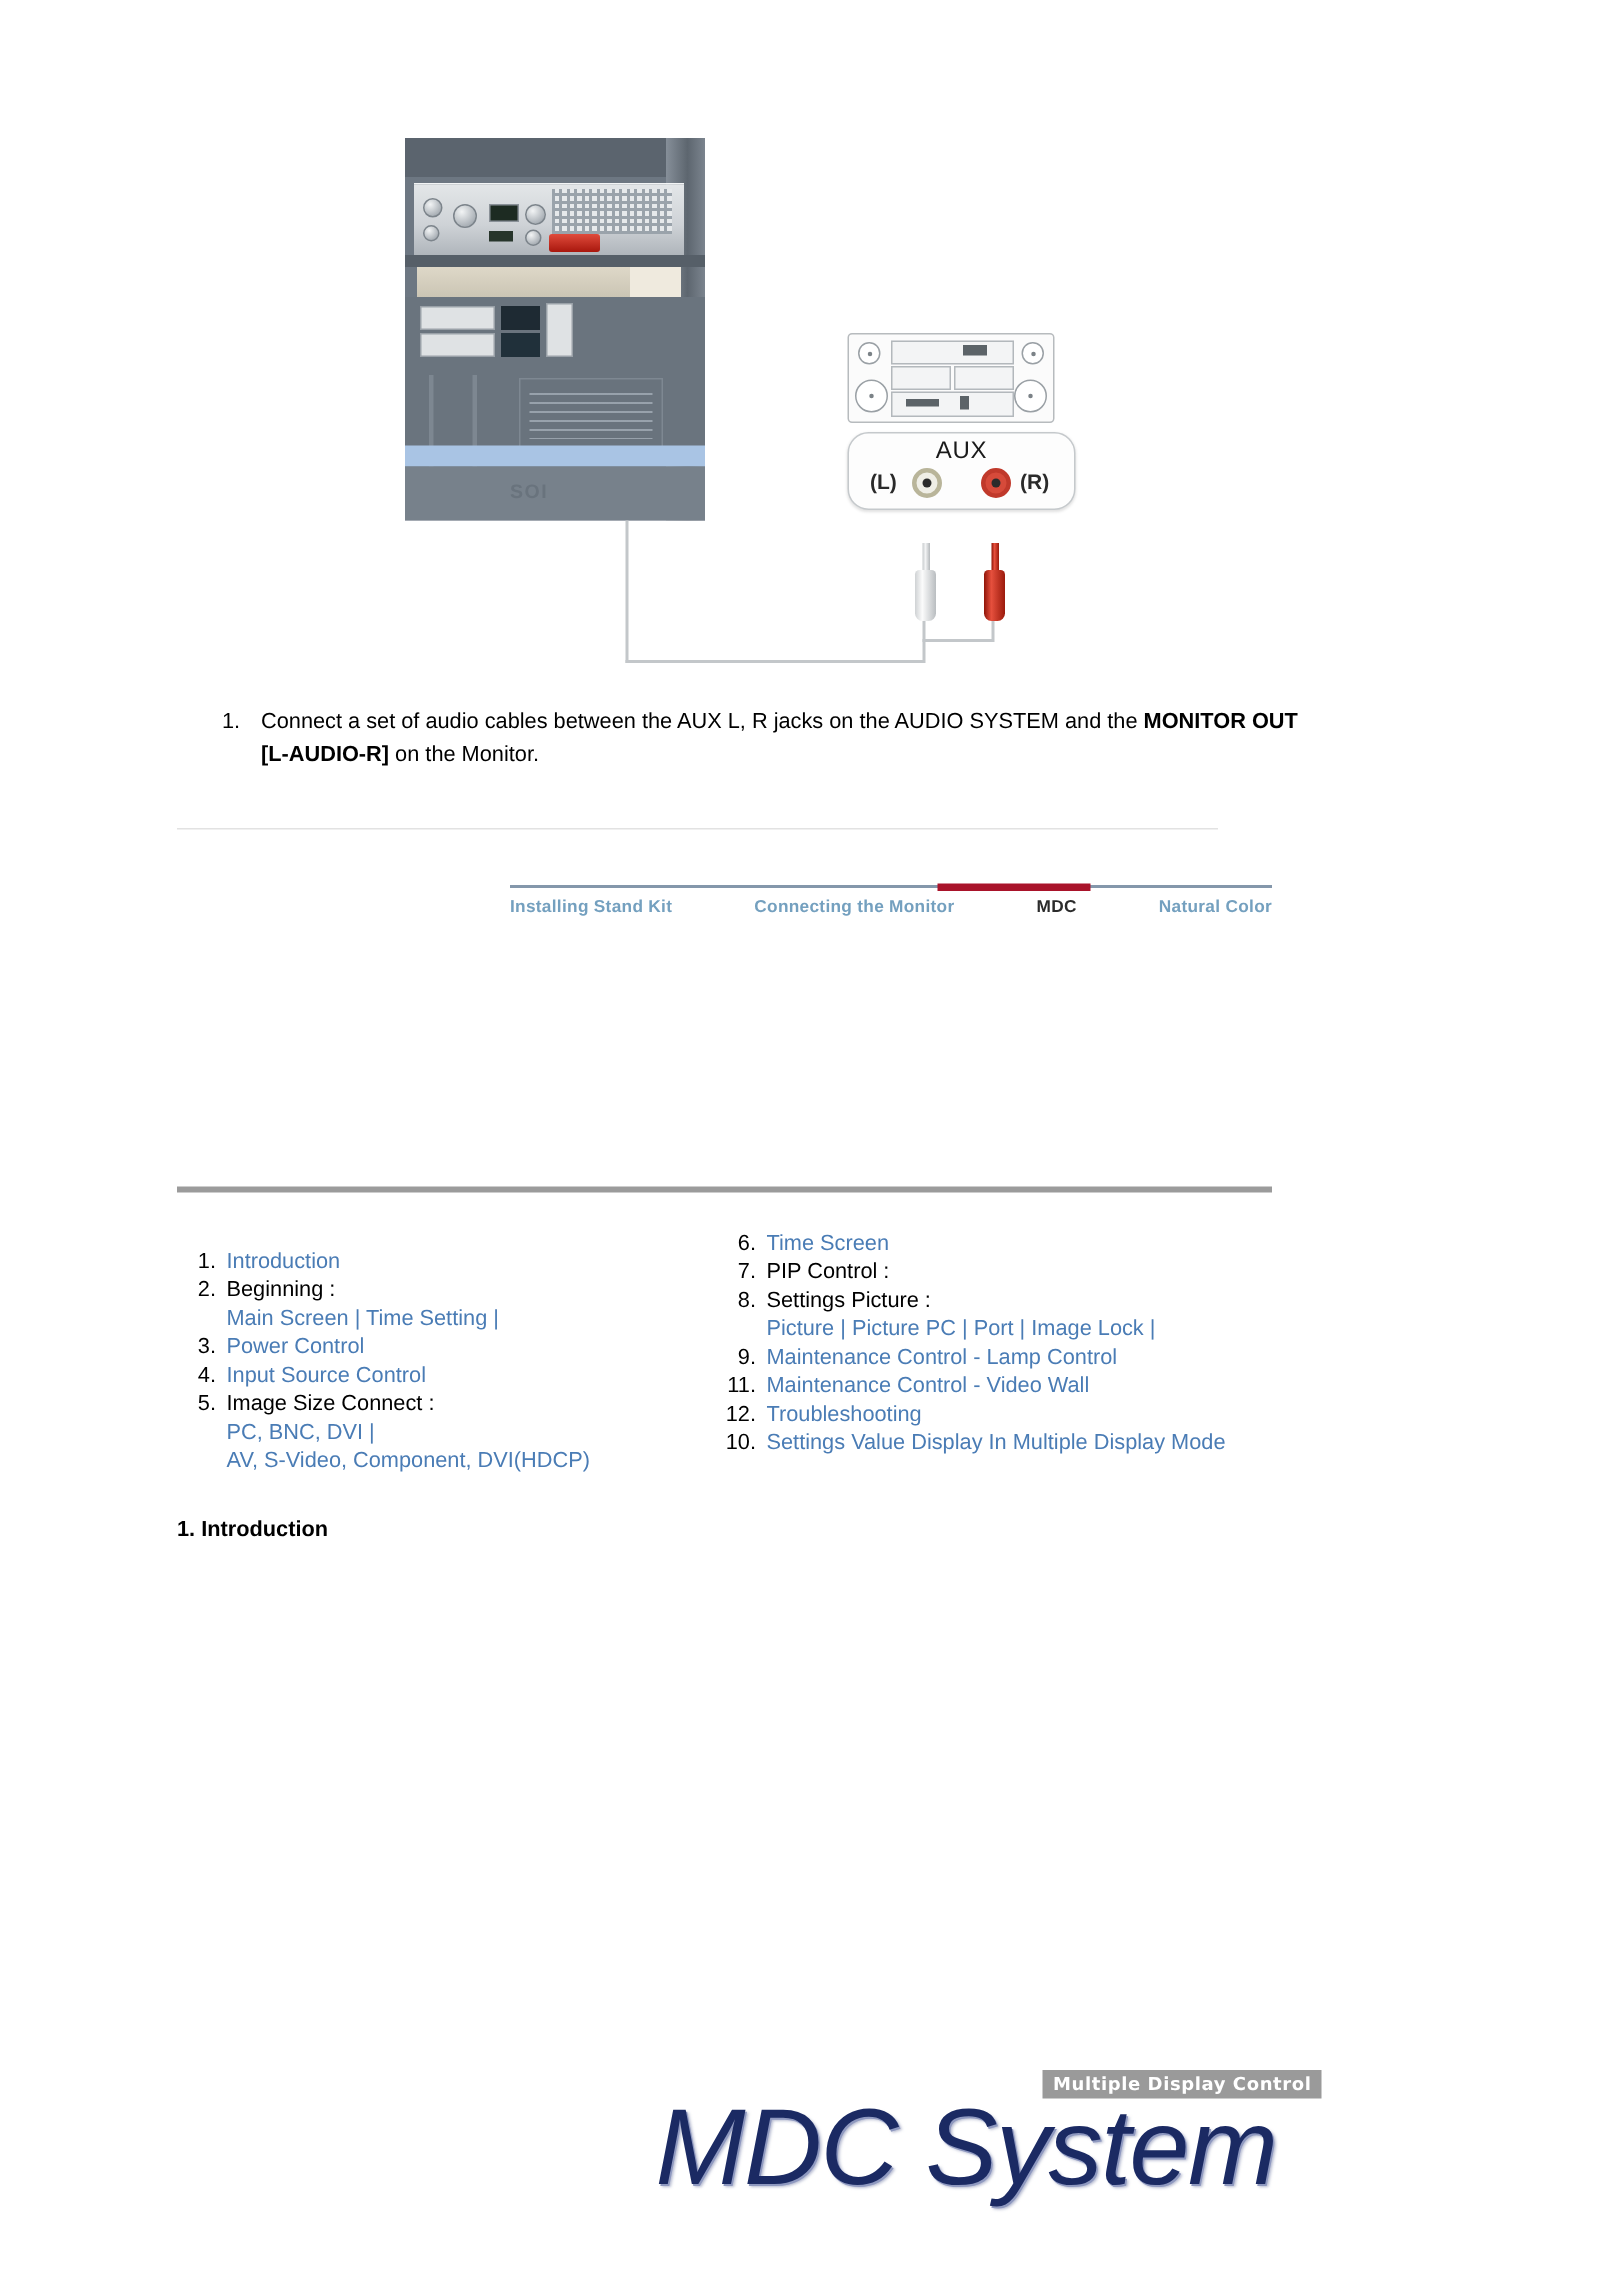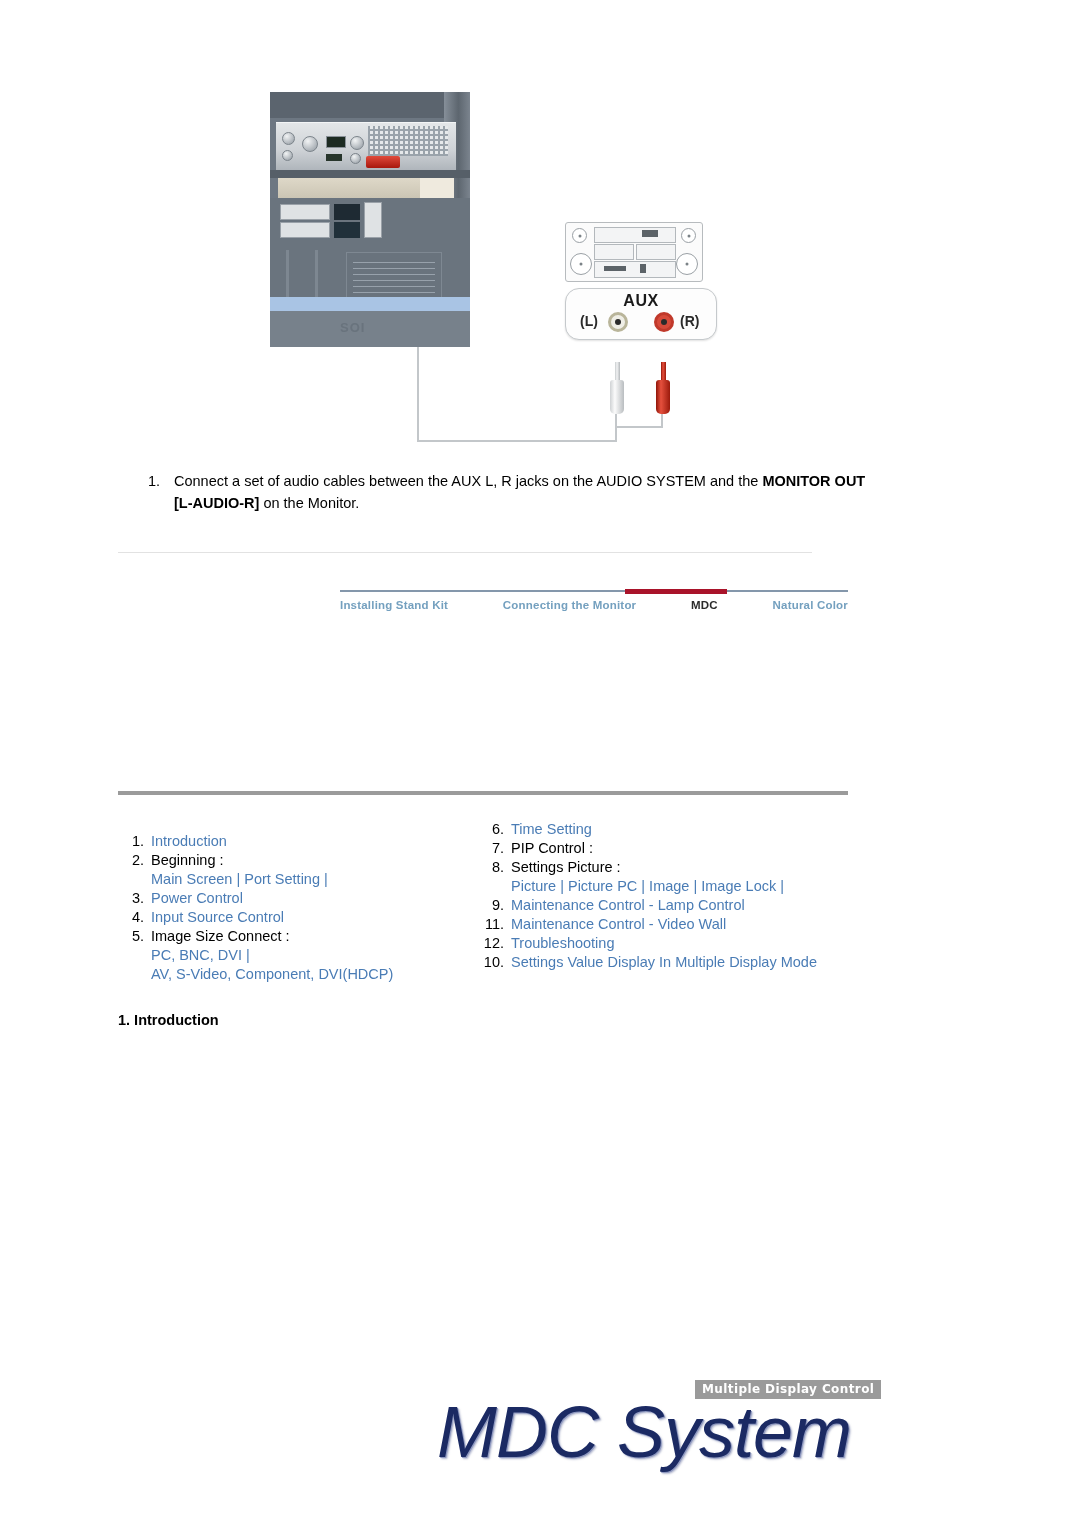--- a/index.html
+++ b/index.html
@@ -160,21 +160,21 @@
   .aux-deck .d2 { left: 38px; top: 43px; width: 22px; height: 5px; }
   .aux-deck .d3 { left: 74px; top: 41px; width: 6px; height: 9px; }
 
   .aux-panel {
     position: absolute; left: 0; top: 66px; width: 150px; height: 50px;
     background: #fdfdfd; border: 1px solid #c5c9cc; border-radius: 14px;
     box-shadow: 0 1px 2px rgba(0,0,0,.12);
   }
   .aux-title {
     position: absolute; left: 0; top: 3px; width: 150px; text-align: center;
-    font-size: 16px; font-weight: bold; color: #1a1a1a; letter-spacing: .5px;
+    font-size: 16px; font-weight: normal; color: #1a1a1a; letter-spacing: .5px;
   }
   .aux-lr {
     position: absolute; top: 24px; font-size: 14px; font-weight: bold; color: #2a2a2a;
   }
   .aux-lr.left  { left: 14px; }
   .aux-lr.right { left: 114px; }
   .jack {
     position: absolute; top: 23px; width: 20px; height: 20px; border-radius: 50%;
   }
   .jack .ring { position:absolute; inset:0; border-radius:50%; border:3px solid #b9b59a; background:#efeee6; }
@@ -392,21 +392,21 @@
 
   <div class="toc-row">
     <span class="toc-num">1.</span>
     <span class="toc-txt lnk">Introduction</span>
   </div>
 
   <div class="toc-row">
     <span class="toc-num">2.</span>
     <span class="toc-txt plain">Beginning :</span>
   </div>
-  <div class="sub"><span>Main Screen</span><span class="sep"> | </span><span>Port Setting</span><span class="sep"> |</span></div>
+  <div class="sub"><span>Main Screen</span><span class="sep"> | </span><span>Time Setting</span><span class="sep"> |</span></div>
 
   <div class="toc-row">
     <span class="toc-num">3.</span>
     <span class="toc-txt lnk">Power Control</span>
   </div>
 
   <div class="toc-row">
     <span class="toc-num">4.</span>
     <span class="toc-txt lnk">Input Source Control</span>
   </div>
@@ -416,33 +416,33 @@
     <span class="toc-txt plain">Image Size Connect :</span>
   </div>
   <div class="sub"><span>PC, BNC, DVI</span><span class="sep"> |</span></div>
   <div class="sub"><span>AV, S-Video, Component, DVI(HDCP)</span></div>
 </div>
 
 <div class="toc-right">
 
   <div class="toc-row">
     <span class="toc-num">6.</span>
-    <span class="toc-txt lnk">Time Setting</span>
+    <span class="toc-txt lnk">Time Screen</span>
   </div>
 
   <div class="toc-row">
     <span class="toc-num">7.</span>
     <span class="toc-txt plain">PIP Control :</span>
   </div>
 
   <div class="toc-row">
     <span class="toc-num">8.</span>
     <span class="toc-txt plain">Settings Picture :</span>
   </div>
-  <div class="sub"><span>Picture</span><span class="sep"> | </span><span>Picture PC</span><span class="sep"> | </span><span>Image</span><span class="sep"> | </span><span>Image Lock</span><span class="sep"> |</span></div>
+  <div class="sub"><span>Picture</span><span class="sep"> | </span><span>Picture PC</span><span class="sep"> | </span><span>Port</span><span class="sep"> | </span><span>Image Lock</span><span class="sep"> |</span></div>
 
   <div class="toc-row">
     <span class="toc-num">9.</span>
     <span class="toc-txt lnk">Maintenance Control - Lamp Control</span>
   </div>
 
 
   <div class="toc-row">
     <span class="toc-num">11.</span>
     <span class="toc-txt lnk">Maintenance Control - Video Wall</span>

